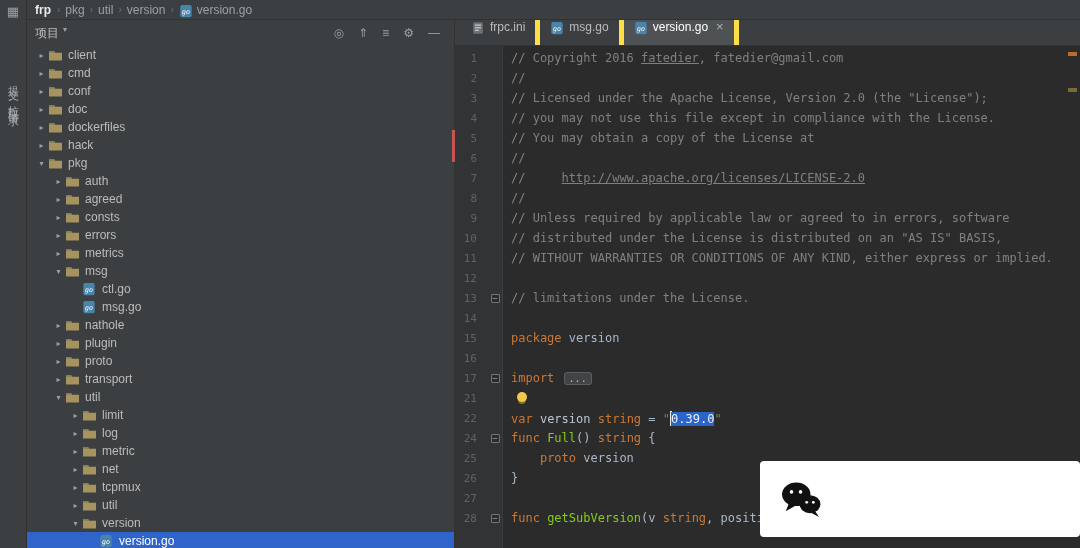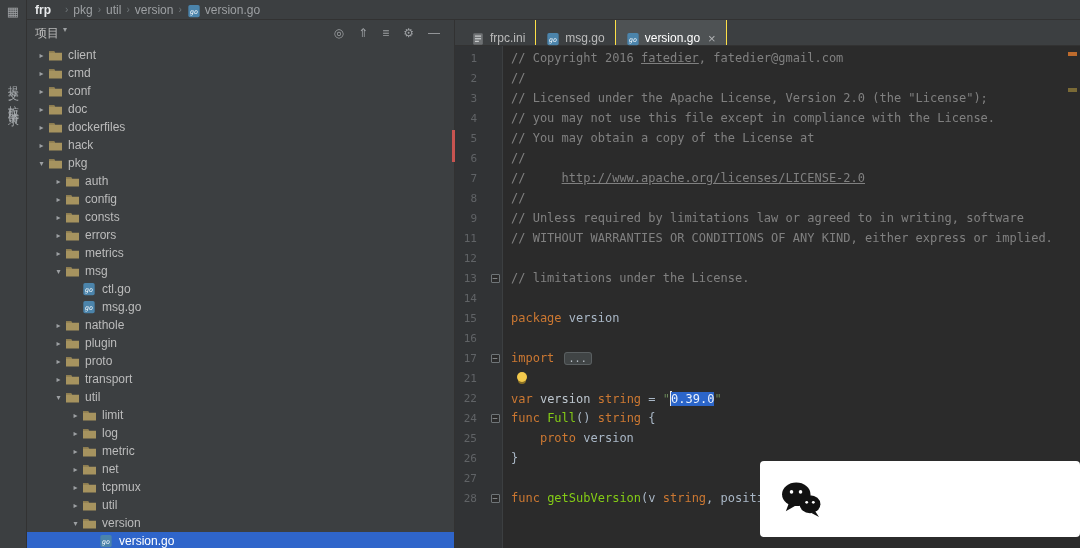--- a/index.html
+++ b/index.html
@@ -1,21 +1,21 @@
 <!DOCTYPE html>
 <html><head>
 <meta charset="utf-8">
 <style>
 *{margin:0;padding:0;box-sizing:border-box}
 html,body{width:1080px;height:548px;overflow:hidden}
 body{position:relative;background:#2b2b2b;font-family:"Liberation Sans",sans-serif;-webkit-font-smoothing:antialiased}
 
 
 .topbar{position:absolute;left:27px;top:0;width:1053px;height:20px;background:#3c3f41;border-bottom:1px solid #323232;display:flex;align-items:center;padding-left:8px;font-size:12px;color:#9da0a3;z-index:5}
-.crumb-root{color:#e8eaec;font-weight:bold;margin-right:10px}
+.crumb-root{color:#e8eaec;font-weight:bold;margin-right:2px}
 .crumb{color:#9da0a3;padding:0 1px;cursor:default}
 .crumb-sep{color:#6f7578;font-size:10px;margin:0 4px}
 .crumb-file-icon{display:inline-flex;margin:0 3px 0 1px;transform:translateY(1px)}
 
 
 .strip{position:absolute;left:0;top:0;width:27px;height:548px;background:#3c3f41;border-right:1px solid #323232;display:flex;flex-direction:column;align-items:center;z-index:6}
 .strip-icon{color:#9da0a3;font-size:13px;margin-top:4px}
 .vlabel{writing-mode:vertical-rl;font-size:11px;color:#a7abae;letter-spacing:3px;cursor:default}
 .vlabel.first{margin-top:58px}
 .vlabel.next{margin-top:14px}
@@ -29,21 +29,21 @@
 .panel-icons span{cursor:default}
 .tree{position:absolute;top:26px;left:0;right:0;bottom:0;overflow:hidden}
 .tree-row{height:18px;display:flex;align-items:center;font-size:12px;color:#bcbcbc;white-space:nowrap;cursor:default}
 .tree-row.selected{background:#2f65ca;color:#ffffff}
 .chevron{width:13px;flex:none;text-align:center;color:#9da0a3;font-size:8px}
 .tree-icon{width:20px;flex:none;display:inline-flex;align-items:center}
 
 
 .editor-area{position:absolute;left:455px;top:20px;width:625px;height:528px;background:#2b2b2b}
 .tabbar{height:26px;background:#3c3f41;border-bottom:1px solid #323232;display:flex;align-items:stretch;padding-left:6px}
-.tab{display:flex;align-items:flex-end;gap:5px;padding:0 10px;font-size:12px;color:#bbbbbb;border-right:1px solid #fde047;cursor:default}
+.tab{display:flex;align-items:flex-start;gap:5px;padding:0 10px;font-size:12px;color:#bbbbbb;border-right:5px solid #fde047;cursor:default}
 .tab.active{background:#4e5254;color:#ffffff}
 .tab-close{color:#afb1b3;font-size:13px;margin-left:3px;line-height:1}
 .tab-icon{display:inline-flex;transform:translateY(1px)}
 .editor{position:absolute;top:26px;left:0;right:0;bottom:0;font-family:"DejaVu Sans Mono",monospace;font-size:12px;padding-top:2px}
 .gutter-bg{position:absolute;left:0;top:0;width:48px;height:100%;background:#313335;border-right:1px solid #3c3f41;z-index:0}
 .line{position:relative;height:20px;display:flex;align-items:center;z-index:1}
 .ln{width:32px;flex:none;text-align:right;padding-right:10px;color:#606366;font-size:11px}
 .foldcol{width:16px;flex:none;display:flex;justify-content:center;align-items:center}
 .foldbox{width:9px;height:9px;border:1px solid #6f7578;border-radius:1px;color:#9da0a3;font-size:9px;line-height:7px;text-align:center;background:#2b2b2b;cursor:default}
 .codetext{padding-left:8px;white-space:pre;color:#a9b7c6}
@@ -194,21 +194,21 @@
         <span>auth</span>
       </div>
       <div class="tree-row" style="padding-left: 25px;">
         <span class="chevron">▸</span>
         <span class="tree-icon">
           <svg width="15" height="13" viewBox="0 0 16 14">
             <path d="M1 2.2h5.3l1.4 1.9H15v8.4H1z" fill="#a6935f"></path>
             <path d="M1 2.2h5.3l1.4 1.9H1z" fill="#8c7c50"></path>
           </svg>
         </span>
-        <span>config</span>
+        <span>agreed</span>
       </div>
       <div class="tree-row" style="padding-left: 25px;">
         <span class="chevron">▸</span>
         <span class="tree-icon">
           <svg width="15" height="13" viewBox="0 0 16 14">
             <path d="M1 2.2h5.3l1.4 1.9H15v8.4H1z" fill="#a6935f"></path>
             <path d="M1 2.2h5.3l1.4 1.9H1z" fill="#8c7c50"></path>
           </svg>
         </span>
         <span>consts</span>
@@ -468,21 +468,26 @@
           <span class="codetext"><span class="seg-cmt">//     </span><span class="seg-cmt seg-u">http://www.apache.org/licenses/LICENSE-2.0</span></span>
         </div>
         <div class="line">
           <span class="ln">8</span>
           <span class="foldcol"></span>
           <span class="codetext"><span class="seg-cmt">//</span></span>
         </div>
         <div class="line">
           <span class="ln">9</span>
           <span class="foldcol"></span>
-          <span class="codetext"><span class="seg-cmt">// Unless required by limitations law or agreed to in writing, software</span></span>
+          <span class="codetext"><span class="seg-cmt">// Unless required by applicable law or agreed to in errors, software</span></span>
+        </div>
+        <div class="line">
+          <span class="ln">10</span>
+          <span class="foldcol"></span>
+          <span class="codetext"><span class="seg-cmt">// distributed under the License is distributed on an "AS IS" BASIS,</span></span>
         </div>
         <div class="line">
           <span class="ln">11</span>
           <span class="foldcol"></span>
           <span class="codetext"><span class="seg-cmt">// WITHOUT WARRANTIES OR CONDITIONS OF ANY KIND, either express or implied.</span></span>
         </div>
         <div class="line">
           <span class="ln">12</span>
           <span class="foldcol"></span>
         </div>

